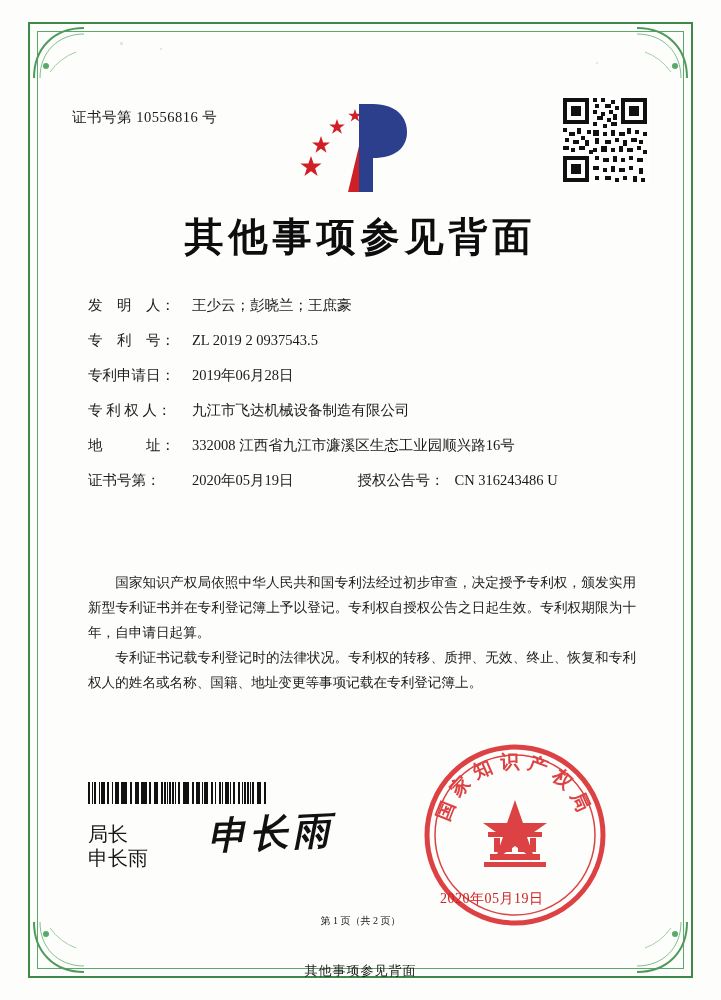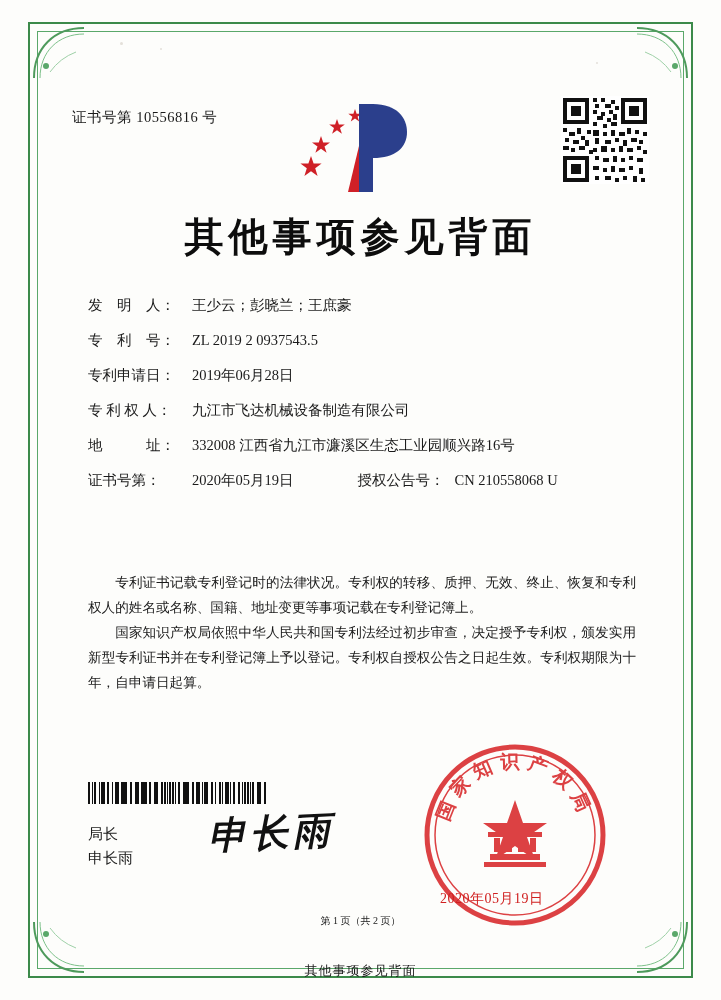--- a/index.html
+++ b/index.html
@@ -159,21 +159,21 @@
     display: flex;
     align-items: stretch;
   }
   .barcode i { display: block; height: 100%; background: #111; }
 
   
   .sig-block {
     position: absolute;
     left: 88px;
     top: 822px;
-    font-size: 15px;
+    font-size: 20px;
     line-height: 24px;
   }
   .sig-script {
     position: absolute;
     left: 208px;
     top: 808px;
     font-family: "DejaVu Serif", serif;
     font-style: italic;
     font-weight: bold;
     font-size: 38px;
@@ -390,28 +390,28 @@
 
     <div class="field-row">
       <span class="field-label">地　　　址：</span>
       <span class="field-value">332008 江西省九江市濂溪区生态工业园顺兴路16号</span>
     </div>
 
     <div class="field-row dual">
       <span class="field-label">证书号第：</span>
       <span class="field-value">2020年05月19日</span>
       <span class="dual-second-label">授权公告号：</span>
-      <span class="dual-second-value">CN 210558068 U</span>
+      <span class="dual-second-value">CN 316243486 U</span>
     </div>
 
   </div>
 
   <div class="body-text">
+    <p>国家知识产权局依照中华人民共和国专利法经过初步审查，决定授予专利权，颁发实用新型专利证书并在专利登记簿上予以登记。专利权自授权公告之日起生效。专利权期限为十年，自申请日起算。</p>
     <p>专利证书记载专利登记时的法律状况。专利权的转移、质押、无效、终止、恢复和专利权人的姓名或名称、国籍、地址变更等事项记载在专利登记簿上。</p>
-    <p>国家知识产权局依照中华人民共和国专利法经过初步审查，决定授予专利权，颁发实用新型专利证书并在专利登记簿上予以登记。专利权自授权公告之日起生效。专利权期限为十年，自申请日起算。</p>
   </div>
 
   <div class="barcode" id="barcode">
       <i style="width: 2px; background: rgb(17, 17, 17); margin-right: 0.4px;"></i>
       <i style="width: 1px; background: transparent; margin-right: 0.4px;"></i>
       <i style="width: 2px; background: rgb(17, 17, 17); margin-right: 0.4px;"></i>
       <i style="width: 2px; background: rgb(17, 17, 17); margin-right: 0.4px;"></i>
       <i style="width: 1px; background: transparent; margin-right: 0.4px;"></i>
       <i style="width: 1px; background: transparent; margin-right: 0.4px;"></i>
       <i style="width: 2px; background: rgb(17, 17, 17); margin-right: 0.4px;"></i>

